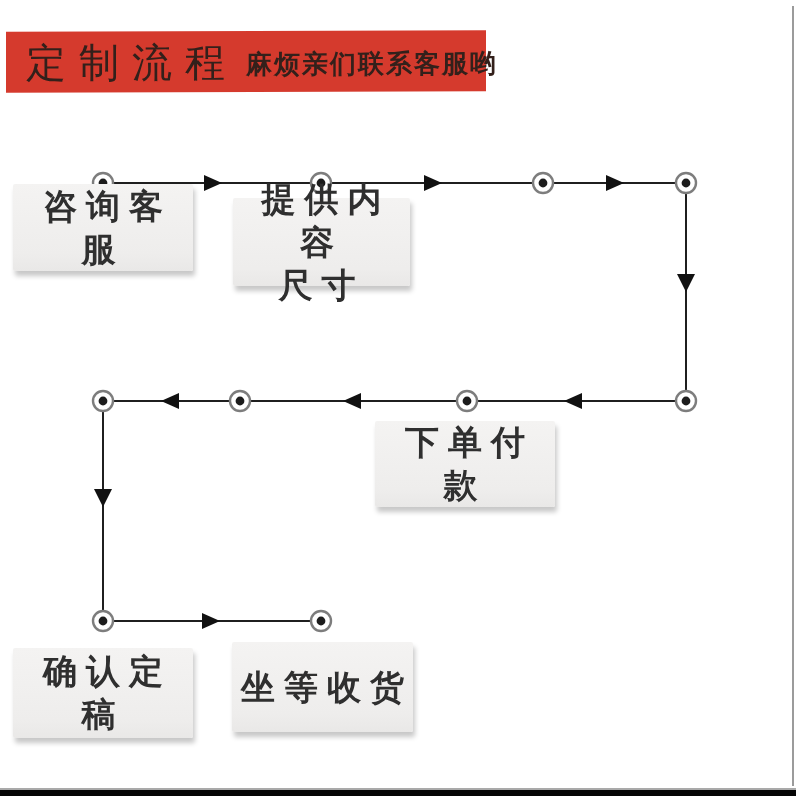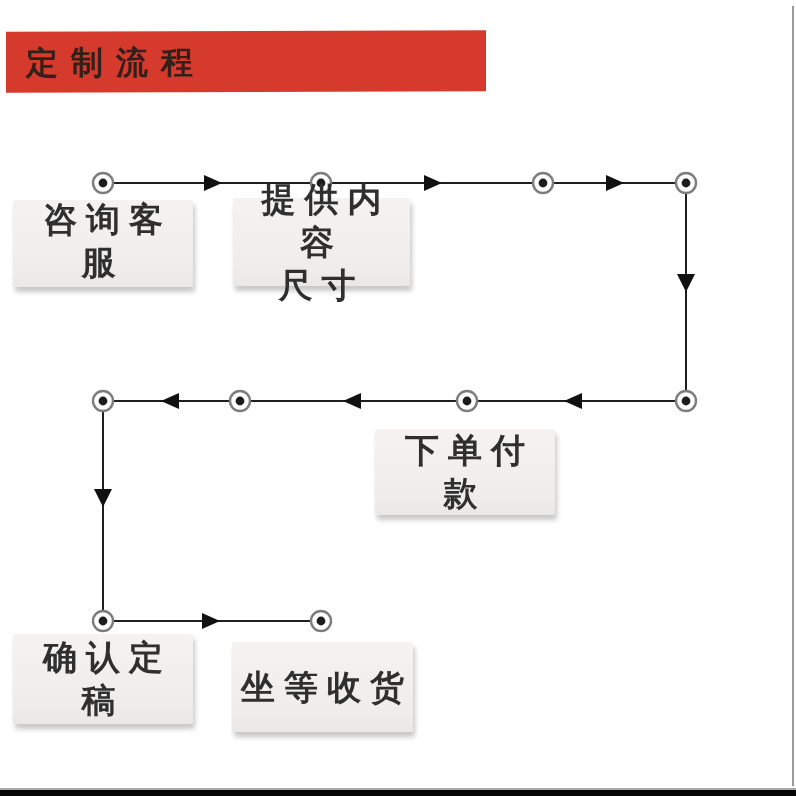--- a/index.html
+++ b/index.html
@@ -24,22 +24,22 @@
     height: 61px;
     background: #d53a2d;
     display: flex;
     align-items: center;
     padding-left: 20px;
     box-sizing: border-box;
     transform: skewY(-0.2deg);
   }
   .banner-title {
     color: #33201b;
-    font-size: 32px;
-    font-weight: 700;
+    font-size: 40px;
+    font-weight: 400;
     letter-spacing: 13px;
     white-space: nowrap;
     line-height: 1;
   }
   .banner-subtitle {
     color: #33201b;
     font-size: 26px;
     font-weight: 700;
     letter-spacing: 2px;
     white-space: nowrap;
@@ -73,27 +73,27 @@
   .step-label {
     color: #2f2f2f;
     font-size: 34px;
     font-weight: 700;
     letter-spacing: 9px;
     text-indent: 9px;
     line-height: 43px;
     white-space: pre-line;
   }
   
-  .box-consult   { left: 13px;  top: 200px; width: 180px; height: 87px; font-family: Liberation Mono, monospace; }
+  .box-consult   { left: 13px;  top: 184px; width: 180px; height: 87px; }
   .box-style     { left: 233px; top: 198px; width: 177px; height: 88px; }
   .box-content   { left: 454px; top: 198px; width: 179px; height: 89px; }
   .box-quote     { left: 596px; top: 423px; width: 181px; height: 87px; }
-  .box-pay       { left: 375px; top: 421px; width: 180px; height: 86px; margin-top: 8px; }
+  .box-pay       { left: 375px; top: 421px; width: 180px; height: 86px; }
   .box-design    { left: 149px; top: 420px; width: 183px; height: 87px; }
-  .box-confirm   { left: 13px;  top: 634px; width: 180px; height: 90px; }
+  .box-confirm   { left: 13px;  top: 648px; width: 180px; height: 90px; }
   .box-receive   { left: 232px; top: 642px; width: 181px; height: 90px; }
   
   .edge-line-right {
     position: absolute;
     left: 792px;
     top: 6px;
     width: 2px;
     height: 780px;
     background: #9b9b9b;
   }
@@ -108,20 +108,21 @@
     box-sizing: content-box;
   }
 </style>
 </head>
 <body>
 
 <div id="stage">
 
   <div class="banner">
     <span class="banner-title">定制流程</span>
+    <span class="banner-subtitle">麻烦亲们联系客服哟</span>
   </div>
 
   <svg class="connectors" viewBox="0 0 796 796">
     <path class="flow-line" d="M103,183 L686,183 L686,401 L103,401 L103,621 L321,621"></path>
 
     <polygon class="arrowhead" points="204,175 222,183 204,191"></polygon>
     <polygon class="arrowhead" points="424,175 442,183 424,191"></polygon>
     <polygon class="arrowhead" points="606,175 624,183 606,191"></polygon>
     <polygon class="arrowhead" points="677,274 695,274 686,292"></polygon>
     <polygon class="arrowhead" points="582,393 564,401 582,409"></polygon>

